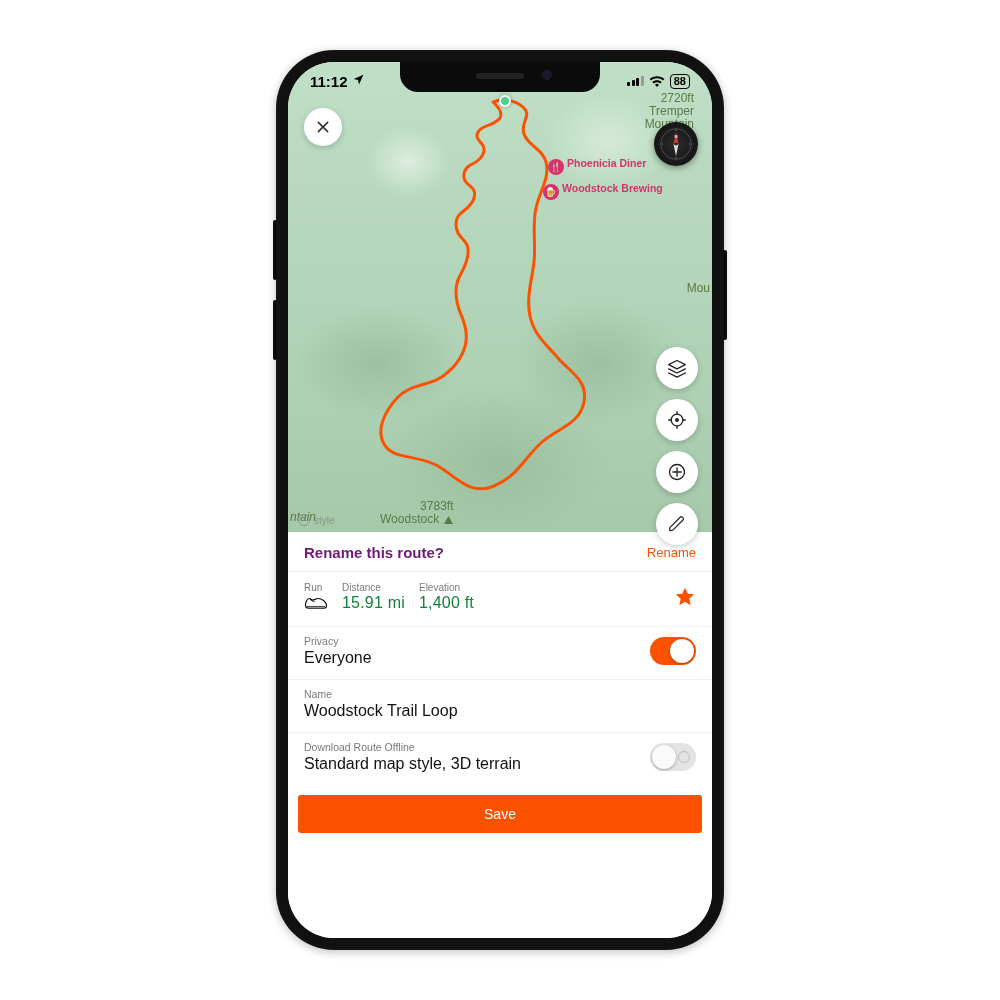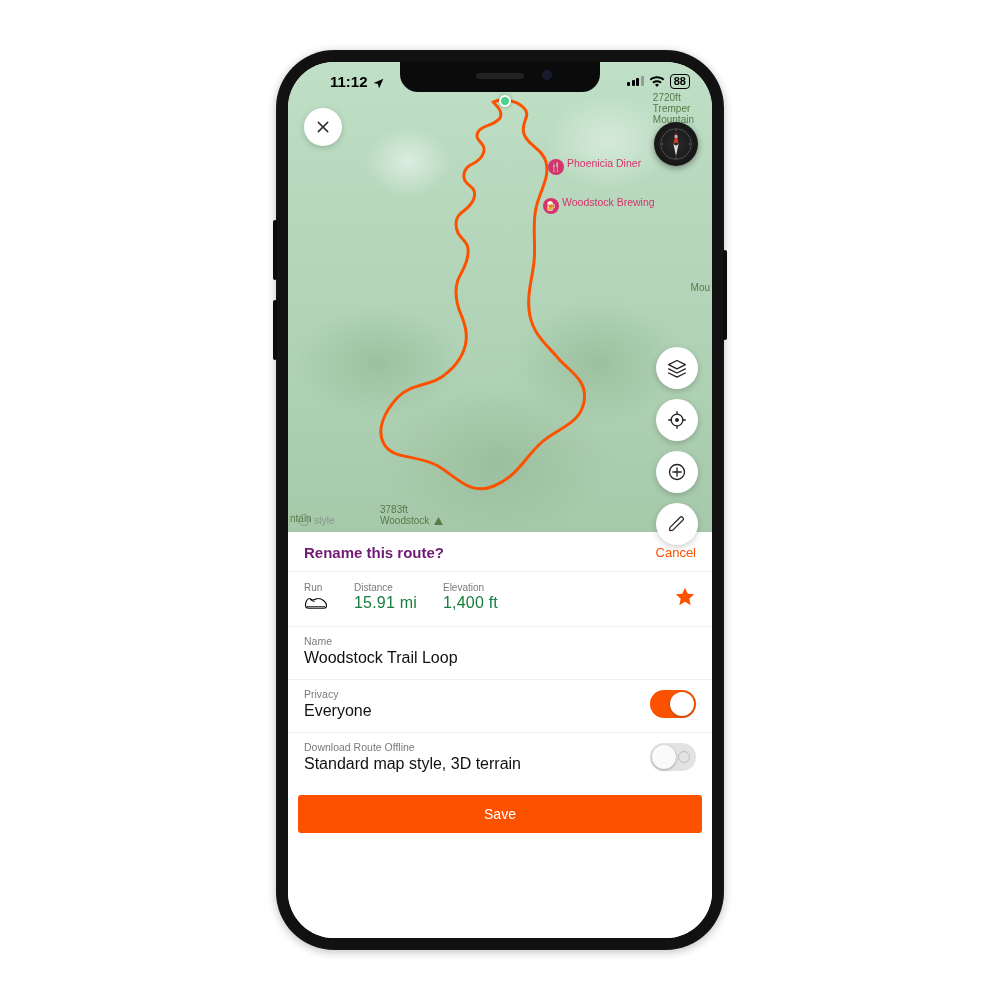--- a/index.html
+++ b/index.html
@@ -44,41 +44,41 @@
   .notch::after {
     content:""; position:absolute; left:calc(50% + 42px); top:8px;
     width:10px; height:10px; background:#1a1a2f; border-radius:50%;
   }
   
   .statusbar {
     position:absolute; top:6px; left:0; right:0; height:26px;
     display:flex; justify-content:space-between; align-items:center;
     padding: 0 22px; z-index:40; font-weight:600; font-size:15px; color:#000;
   }
-  .sb-left { display:flex; align-items:flex-end; gap:4px;margin-left:20px; }
+  .sb-left { display:flex; align-items:flex-start; gap:4px; }
   .sb-right { display:flex; align-items:center; gap:5px; }
   .sb-signal { display:flex; align-items:flex-end; gap:1.5px;}
   .sb-signal i { width:3px; background:#000; border-radius:1px;}
   .sb-signal i:nth-child(1){height:4px} .sb-signal i:nth-child(2){height:6px}
   .sb-signal i:nth-child(3){height:8px} .sb-signal i:nth-child(4){height:10px; background:#999;}
   .sb-batt { display:flex; align-items:center; gap:2px; font-size:12px; }
   .sb-batt .box { border:1.4px solid #000; border-radius:4px; padding:0 3px; line-height:13px; font-weight:700; font-size:11px;}
   
   .map {
     position:absolute; inset:0 0 auto 0; height: 470px;
     background:
       radial-gradient(60px 50px at 120px 100px, rgba(255,255,255,.5), transparent 70%),
       radial-gradient(90px 70px at 320px 80px, rgba(255,255,255,.4), transparent 70%),
       radial-gradient(120px 80px at 90px 300px, rgba(120,160,120,.35), transparent 70%),
       radial-gradient(120px 90px at 310px 300px, rgba(120,160,120,.35), transparent 70%),
       radial-gradient(160px 110px at 210px 400px, rgba(120,160,120,.3), transparent 70%),
       linear-gradient(180deg, #bfe0c6 0%, #b7d8bd 30%, #aed0b3 70%, #a6c9aa 100%);
   }
-  .map .mountain-label { position:absolute; font-size:10px; color:#5a7a48; line-height:1.1; text-align:left; }
-  .map .poi { position:absolute; font-size:10.5px; color:#d6336c; font-weight:400; white-space:nowrap; }
+  .map .mountain-label { position:absolute; font-size:12px; color:#5a7a48; line-height:1.1; text-align:right; }
+  .map .poi { position:absolute; font-size:10.5px; color:#d6336c; font-weight:700; white-space:nowrap; }
   .map .poi .dot {
     display:inline-flex; width:16px; height:16px; background:#d6336c; border-radius:50%;
     align-items:center; justify-content:center; color:#fff; font-size:9px; margin-right:3px; vertical-align:-3px;
   }
   .route {
     position:absolute; inset:0; pointer-events:none;
   }
   .start-dot { position:absolute; width:12px; height:12px; background:#4dd08a; border:2px solid #fff; border-radius:50%; box-shadow:0 0 4px rgba(0,0,0,.3);}
   .close-btn {
     position:absolute; top:46px; left:16px; width:38px; height:38px;
@@ -111,21 +111,21 @@
     position:absolute; left:0; right:0; bottom:0; top:470px;
     background:#fff;
   }
   .sheet .header {
     display:flex; justify-content:space-between; align-items:center;
     padding: 12px 16px 10px; border-bottom:1px solid #eee;
   }
   .sheet .header h3 { font-size:15px; font-weight:700; color:#701a75;}
   .sheet .header .cancel { color:#fc5200; font-size:13px; font-weight:500;}
   .stats-row {
-    display:flex; align-items:flex-end; padding:10px 16px 14px; gap:26px;
+    display:flex; align-items:flex-end; padding:10px 16px 14px; gap:14px;
   }
   .stat .lbl { font-size:10px; color:#7a7a7a; margin-bottom:1px;}
   .stat .val { font-size:16px; color:#15803d; letter-spacing:.2px;}
   .run-icon { display:flex; align-items:center; }
   .star { margin-left:auto; color:#fc5200; }
   .field {
     padding: 8px 16px 12px; border-top:1px solid #f1f1f1;
   }
   .field .lbl { font-size:10.5px; color:#7a7a7a; margin-bottom:2px;}
   .field .val { font-size:16px; color:#111;}
@@ -217,32 +217,32 @@
         <span>2720ft</span><br>
         <span>Tremper</span><br>
         <span>Mountain</span>
         <svg width="10" height="9" viewBox="0 0 10 9" style="display:block;margin:2px auto 0">
             <path d="M5 0l5 9H0z" fill="#5a7a48"></path>
           </svg>
       </div>
       <div class="poi" style="top:95px; left:260px;">
         <span class="dot">🍴</span><span>Phoenicia Diner</span>
       </div>
-      <div class="poi" style="top:134px; left:255px;">
+      <div class="poi" style="top:120px; left:255px;">
         <span class="dot">🍺</span><span>Woodstock Brewing</span>
       </div>
       <div class="mountain-label" style="top:220px; right:2px;">Mou</div>
       <div class="mountain-label wb-lbl">
         <span>3783ft</span><br>
         <span>Woodstock</span>
         <svg width="9" height="8" viewBox="0 0 10 9" style="display:inline;margin-left:2px;vertical-align:-1px">
             <path d="M5 0l5 9H0z" fill="#5a7a48"></path>
           </svg>
       </div>
-      <div class="mountain-label" style="bottom:8px; left:2px;">ntain</div>
+      <div class="mountain-label" style="bottom:8px; left:2px;font-style:italic;">ntain</div>
 
       <div class="attribution">
         <span class="m"></span>
           <span>style</span>
       </div>
 
       <div class="close-btn">
         <svg width="16" height="16" viewBox="0 0 24 24" fill="none" stroke="#333" stroke-width="2.4" stroke-linecap="round">
             <path d="M5 5l14 14M19 5L5 19"></path>
           </svg>
@@ -286,21 +286,21 @@
           <svg width="18" height="18" viewBox="0 0 24 24" fill="none" stroke="#222" stroke-width="1.6">
               <path d="M3 21l3.5-.8L20 6.7a2 2 0 000-2.8l-.9-.9a2 2 0 00-2.8 0L2.8 16.5 2 20l1 1z" stroke-linejoin="round"></path>
             </svg>
         </div>
       </div>
     </div>
 
     <div class="sheet">
       <div class="header">
         <h3>Rename this route?</h3>
-        <span class="cancel">Cancel</span>
+        <span class="cancel">Rename</span>
       </div>
 
       <div class="stats-row">
         <div class="stat run">
           <div class="lbl">Run</div>
           <div class="run-icon">
             <svg width="24" height="18" viewBox="0 0 32 22" fill="none" stroke="#111" stroke-width="1.5">
               <path d="M2 14c0-4 2-9 5-9 2 0 3 2 5 2s4-2 7-2c5 0 11 5 11 9 0 2-1 4-3 4H6c-3 0-4-2-4-4z" stroke-linejoin="round"></path>
               <path d="M8 6c2 1 3 3 6 3M4 16h24"></path>
             </svg>
@@ -314,35 +314,35 @@
           <div class="lbl">Elevation</div>
           <div class="val">1,400 ft</div>
         </div>
         <div class="star">
           <svg width="22" height="22" viewBox="0 0 24 24" fill="#fc5200">
               <path d="M12 2l3 6.5 7 .6-5.3 4.8L18.2 21 12 17.3 5.8 21l1.5-7.1L2 9.1l7-.6L12 2z"></path>
             </svg>
         </div>
       </div>
 
-      <div class="field">
-        <div class="lbl">Name</div>
-        <div class="val">Woodstock Trail Loop</div>
-      </div>
-
       <div class="field row">
         <div class="txt">
           <div class="lbl">Privacy</div>
           <div class="val">Everyone</div>
         </div>
         <div class="toggle on">
             <div class="knob"></div>
           </div>
       </div>
 
+      <div class="field">
+        <div class="lbl">Name</div>
+        <div class="val">Woodstock Trail Loop</div>
+      </div>
+
       <div class="field row">
         <div class="txt">
           <div class="lbl">Download Route Offline</div>
           <div class="val">Standard map style, 3D terrain</div>
         </div>
         <div class="toggle off">
             <div class="knob"></div>
           </div>
       </div>
 

